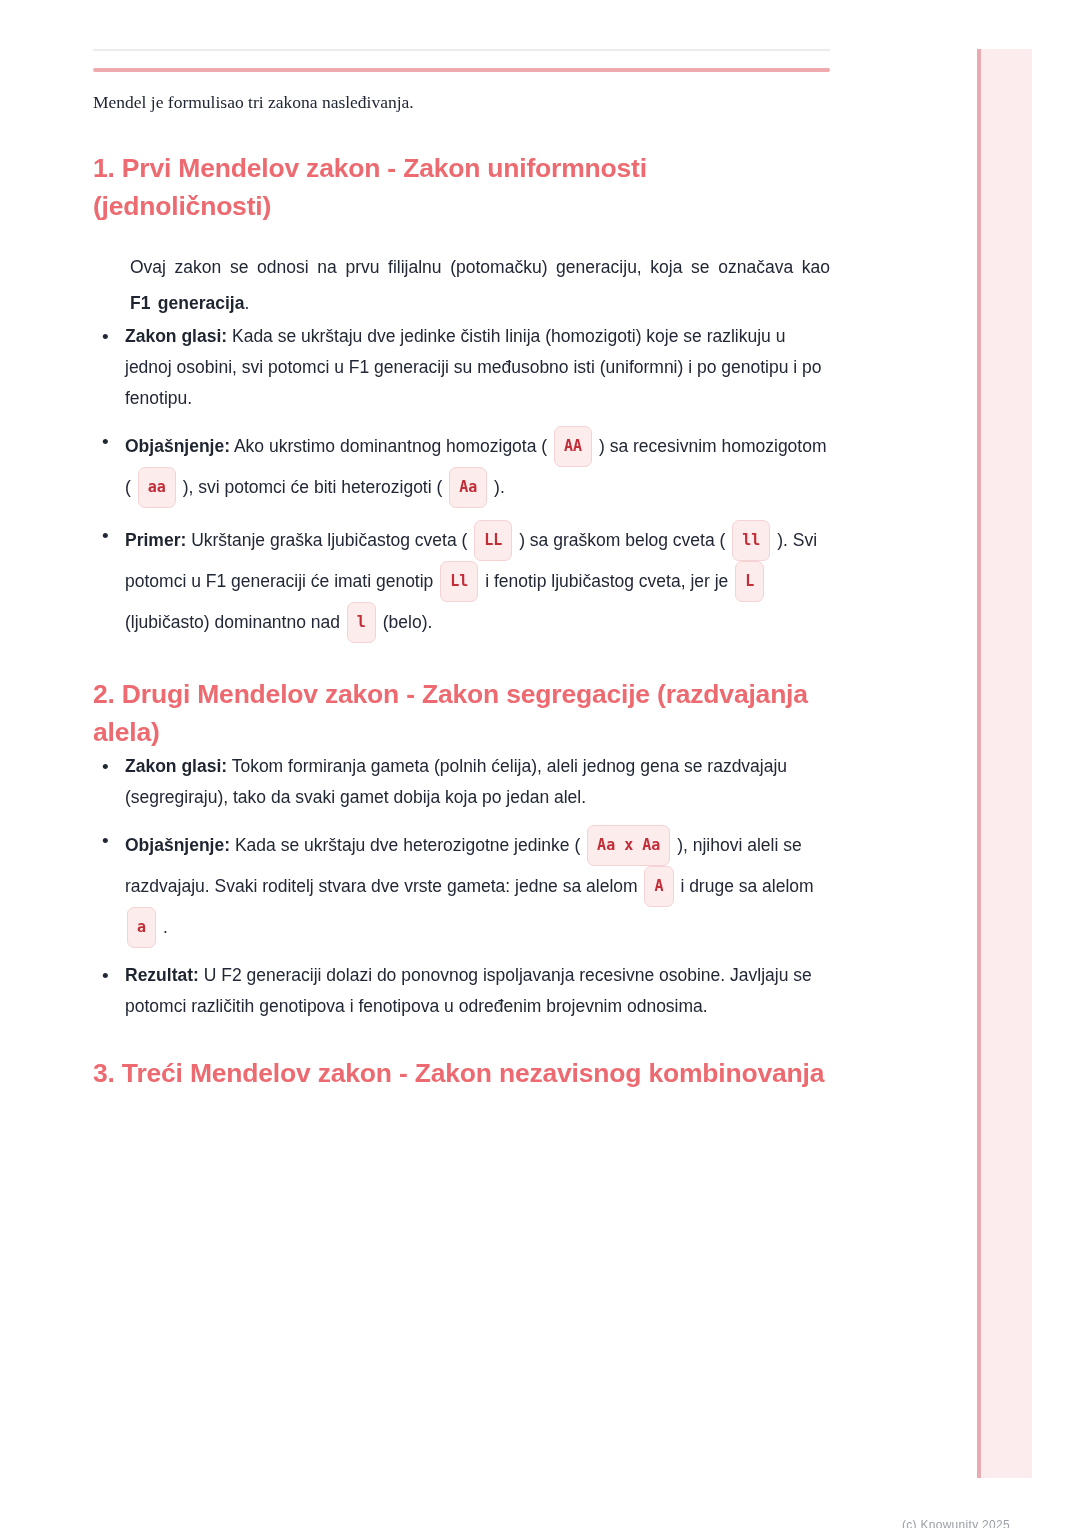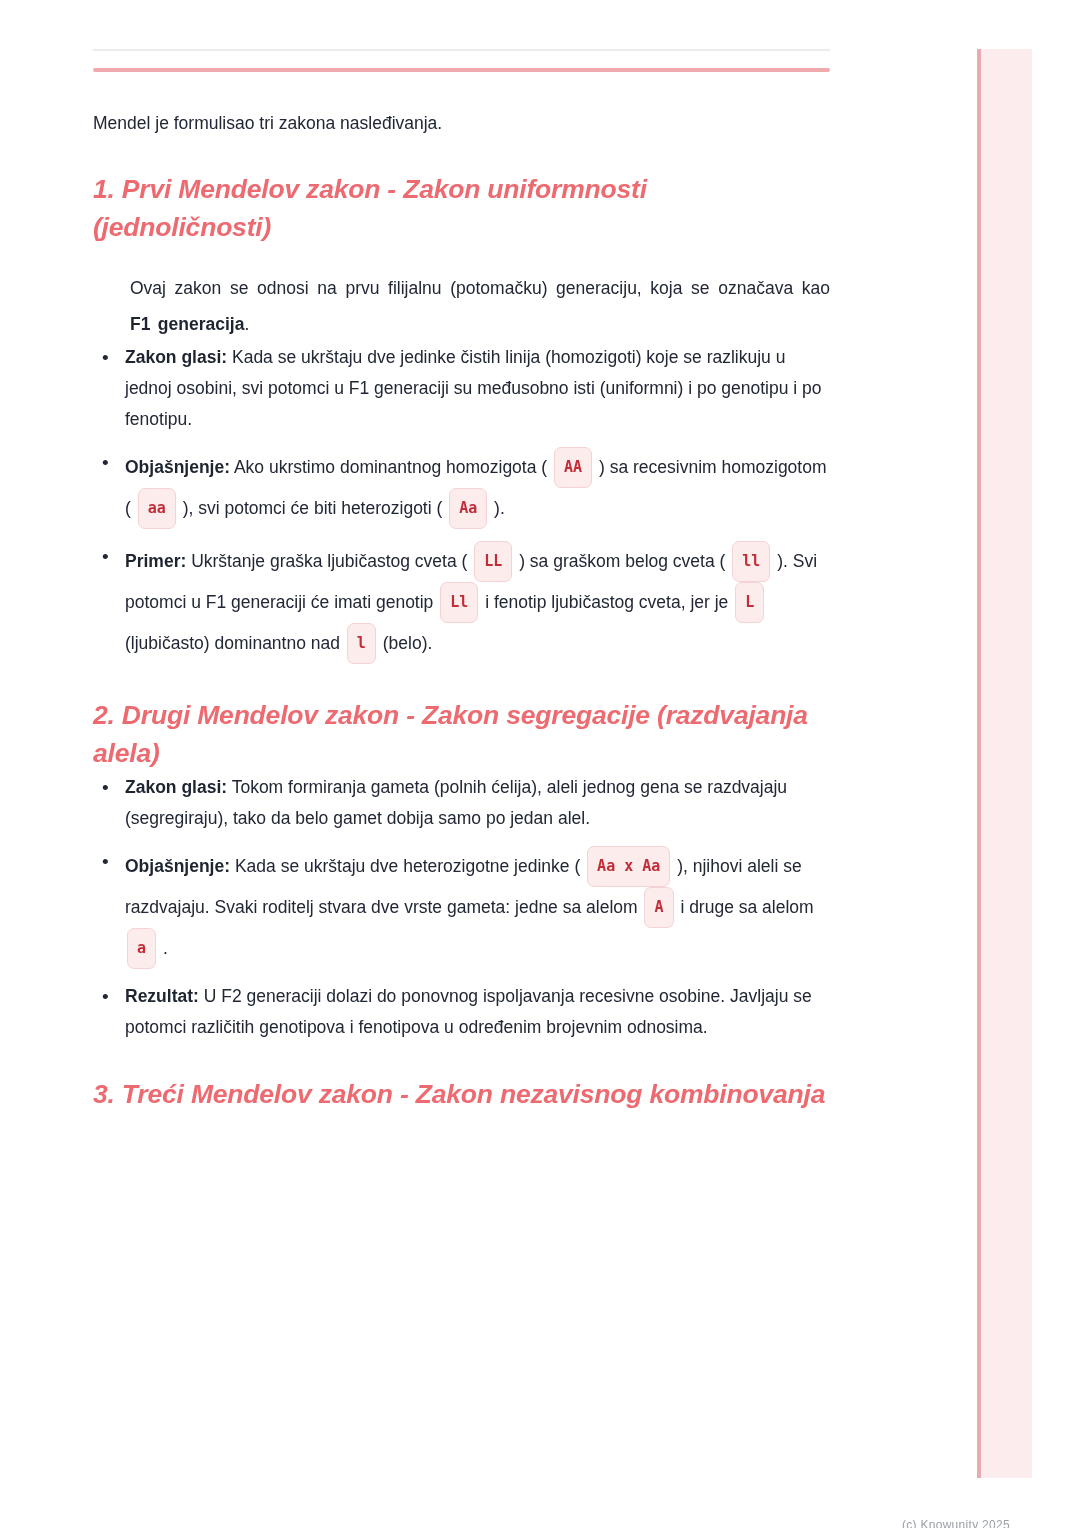--- a/index.html
+++ b/index.html
@@ -27,28 +27,27 @@
     margin-top:44px;
     font-size:32px; line-height:40px; font-weight:700;
     letter-spacing:-0.4px;
     color:var(--title-red,#d2313e);
   }
   .title-rule {
     margin-top:17px; height:4px; border-radius:2px;
     background:var(--rule-pink,#f0a9ad);
   }
 
-  p.intro { margin-top:36px; font-size:17.5px; line-height:30px; }
+  p.intro { margin-top:15px; font-size:17.5px; line-height:30px;font-family:Liberation Serif, serif; }
 
   section h2 {
     margin-top:32px;
     font-size:26.5px; line-height:38px; font-weight:700;
     letter-spacing:-0.2px;
     color:var(--heading-coral,#ec6a70);
-    font-style:italic;
   }
   section p.para {
     margin-top:24px;
     font-size:17.5px; line-height:36px;
     text-align:justify; word-spacing:2.5px;margin-left:37px;
   }
   ul.bullets { list-style:none; }
   ul.bullets > li {
     position:relative; padding-left:32px;
     font-size:17.5px; line-height:31px;
@@ -109,21 +108,21 @@
           <p class="para"><span>Ovaj zakon se odnosi na prvu filijalnu (potomačku) generaciju, koja se označava kao </span><strong>F1 generacija</strong><span>.</span></p>
           <ul class="bullets">
             <li><strong>Zakon glasi:</strong><span> Kada se ukrštaju dve jedinke čistih linija (homozigoti) koje se razlikuju u jednoj osobini, svi potomci u F1 generaciji su međusobno isti (uniformni) i po genotipu i po fenotipu.</span></li>
             <li><strong>Objašnjenje:</strong><span> Ako ukrstimo dominantnog homozigota ( </span><code class="badge">AA</code><span> ) sa recesivnim homozigotom ( </span><code class="badge">aa</code><span> ), svi potomci će biti heterozigoti ( </span><code class="badge">Aa</code><span> ).</span></li>
             <li><strong>Primer:</strong><span> Ukrštanje graška ljubičastog cveta ( </span><code class="badge">LL</code><span> ) sa graškom belog cveta ( </span><code class="badge">ll</code><span> ). Svi potomci u F1 generaciji će imati genotip </span><code class="badge">Ll</code><span> i fenotip ljubičastog cveta, jer je </span><code class="badge">L</code><span> (ljubičasto) dominantno nad </span><code class="badge">l</code><span> (belo).</span></li>
           </ul>
         </section>
         <section>
           <h2>2. Drugi Mendelov zakon - Zakon segregacije (razdvajanja alela)</h2>
           <ul class="bullets">
-            <li><strong>Zakon glasi:</strong><span> Tokom formiranja gameta (polnih ćelija), aleli jednog gena se razdvajaju (segregiraju), tako da belo gamet dobija samo po jedan alel.</span></li>
+            <li><strong>Zakon glasi:</strong><span> Tokom formiranja gameta (polnih ćelija), aleli jednog gena se razdvajaju (segregiraju), tako da svaki gamet dobija koja po jedan alel.</span></li>
             <li><strong>Objašnjenje:</strong><span> Kada se ukrštaju dve heterozigotne jedinke ( </span><code class="badge">Aa x Aa</code><span> ), njihovi aleli se razdvajaju. Svaki roditelj stvara dve vrste gameta: jedne sa alelom </span><code class="badge">A</code><span> i druge sa alelom </span><code class="badge">a</code><span> .</span></li>
             <li><strong>Rezultat:</strong><span> U F2 generaciji dolazi do ponovnog ispoljavanja recesivne osobine. Javljaju se potomci različitih genotipova i fenotipova u određenim brojevnim odnosima.</span></li>
           </ul>
         </section>
         <section>
           <h2>3. Treći Mendelov zakon - Zakon nezavisnog kombinovanja</h2>
         </section>
       </div>
   </div>
 

